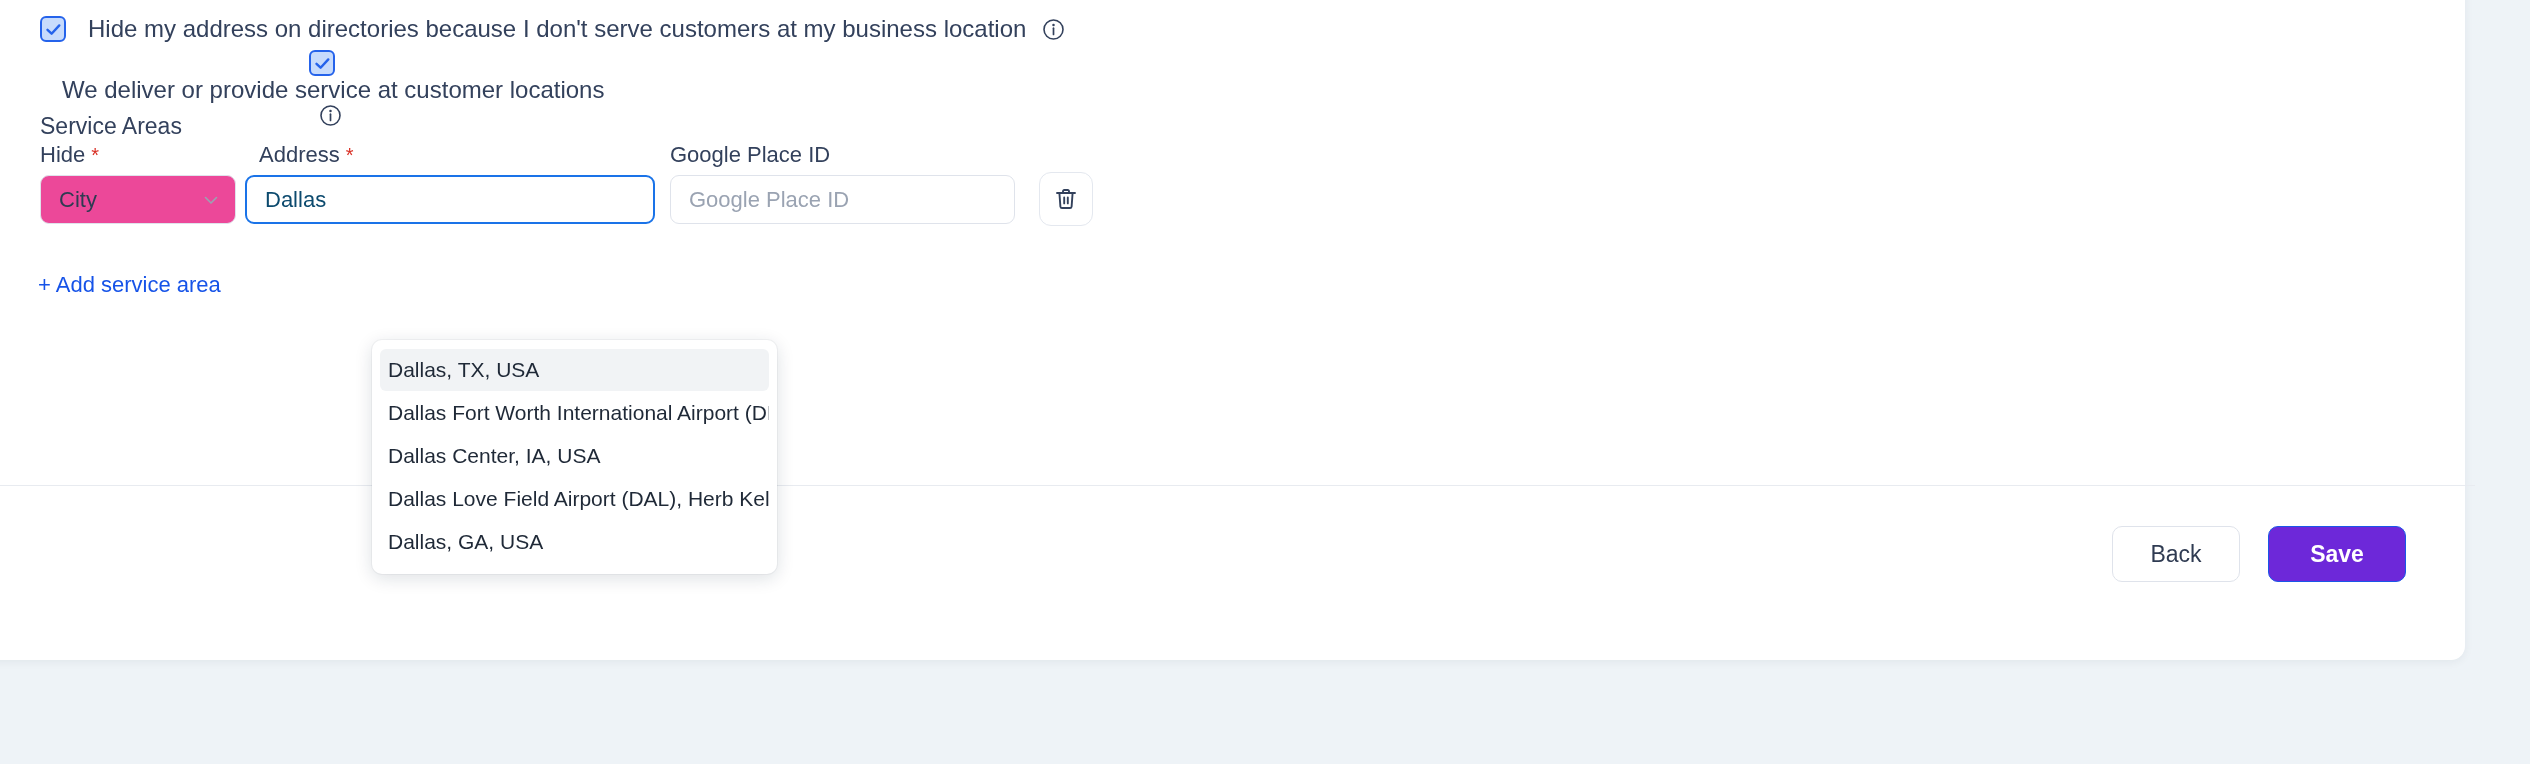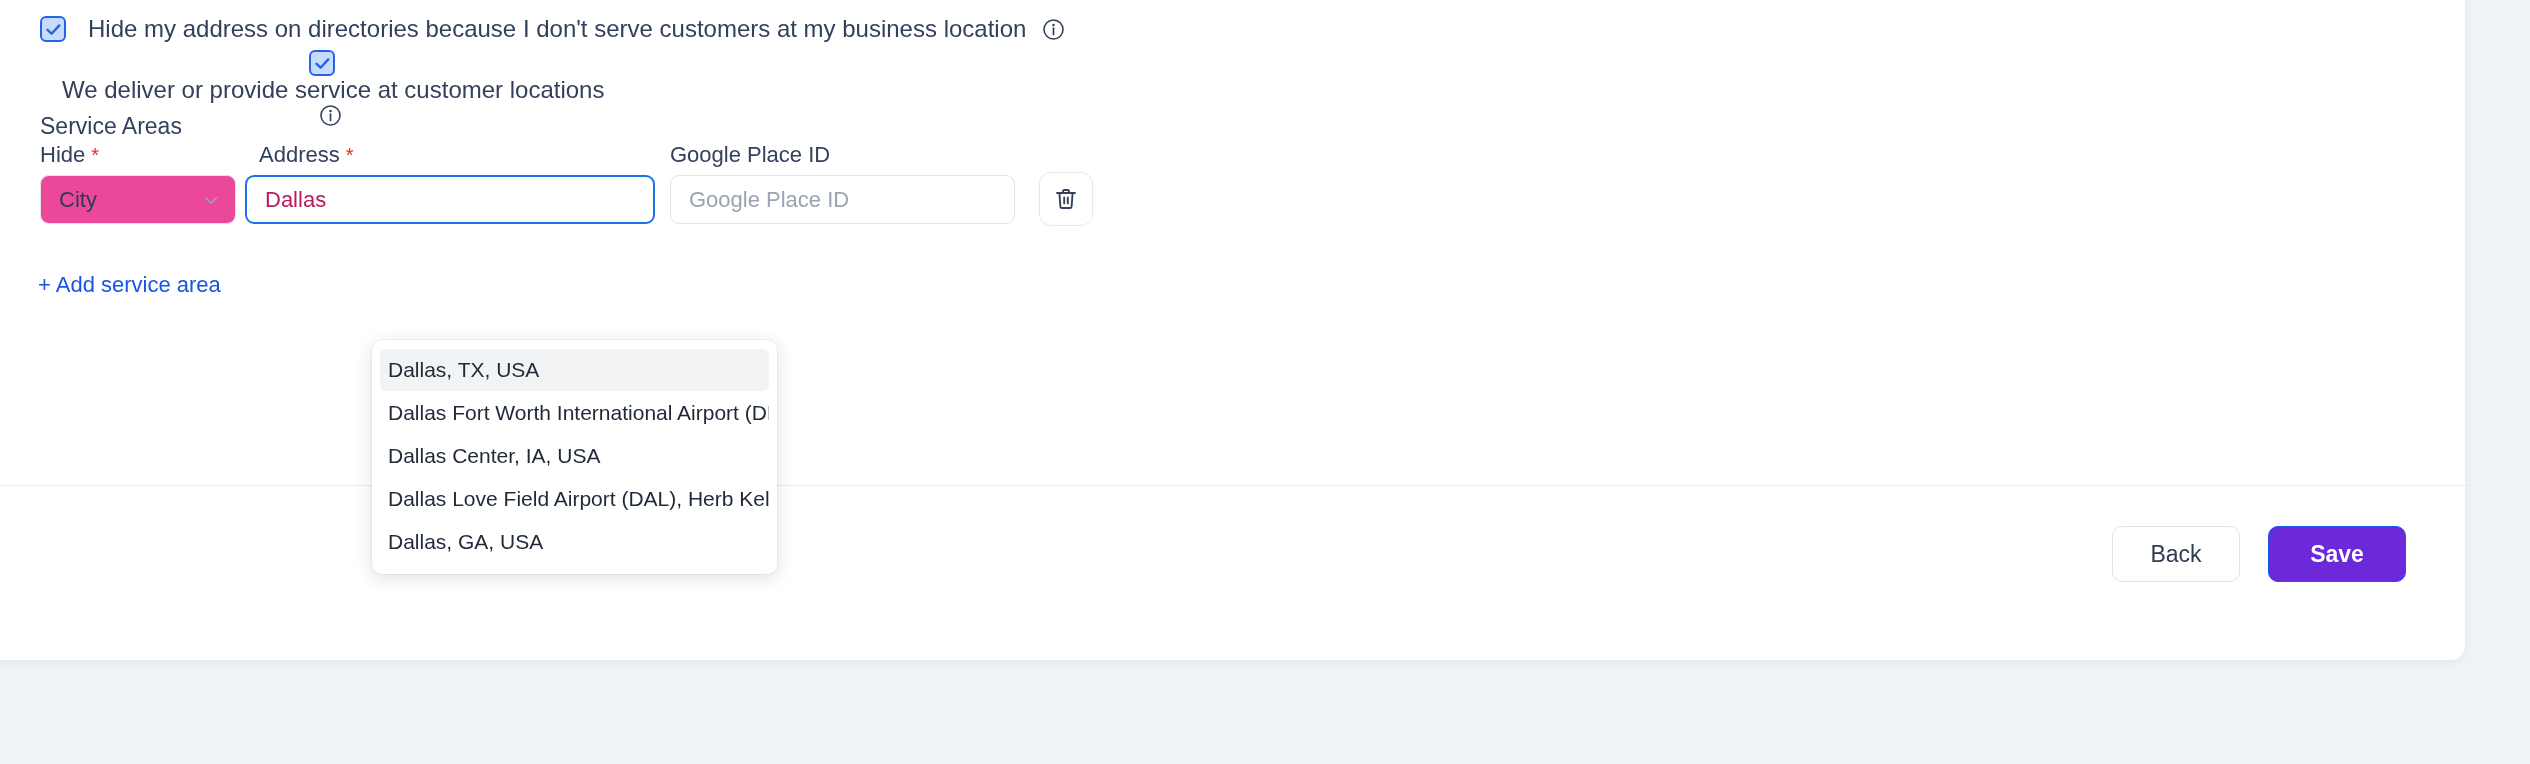--- a/index.html
+++ b/index.html
@@ -159,21 +159,21 @@
     width: 410px;
     height: 49px;
     border: 2px solid #1a73e8;
     border-radius: 9px;
     background: #ffffff;
     box-sizing: border-box;
     display: flex;
     align-items: center;
     padding: 0 18px;
     font-size: 22px;
-    color: #be185d;
+    color: #0c4a6e;
     cursor: text;
   }
 
   .place-input {
     position: absolute;
     left: 670px;
     top: 0;
     width: 345px;
     height: 49px;
     border: 1px solid #dfe3eb;

